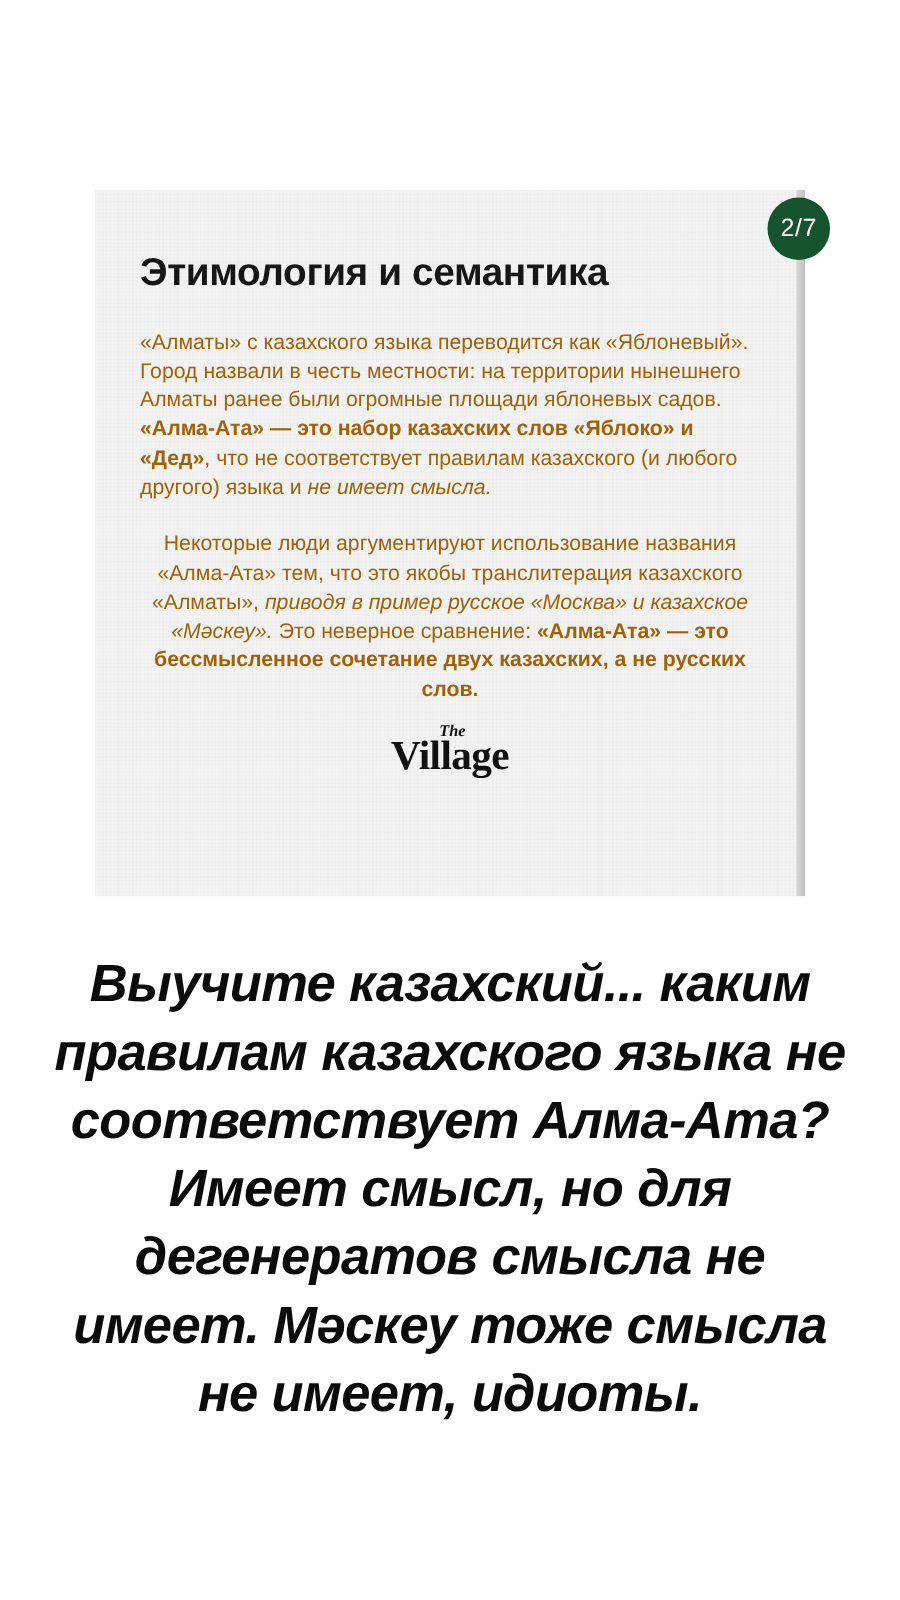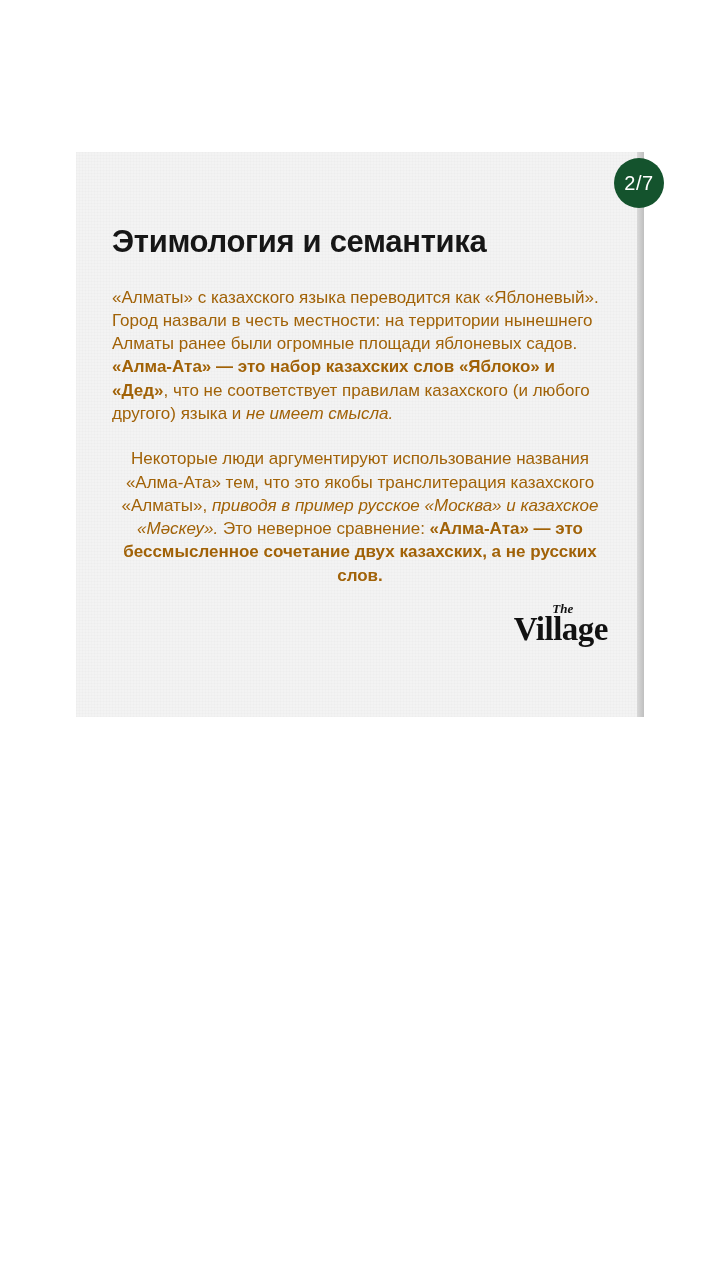--- a/index.html
+++ b/index.html
@@ -33,21 +33,21 @@
     width: 568px;
     height: 565px;
   }
 
   .card {
     position: relative;
     width: 100%;
     height: 100%;
     background: #f3f3f3;
     box-sizing: border-box;
-    padding: 72px 36px 0 36px;
+    padding: 48px 36px 0 36px;
     overflow: hidden;
   }
   
   .card::before {
     content: "";
     position: absolute;
     inset: 0;
     background-image:
       repeating-linear-gradient(0deg, rgba(0,0,0,0.012) 0px, rgba(0,0,0,0.012) 1px, transparent 1px, transparent 3px),
       repeating-linear-gradient(90deg, rgba(0,0,0,0.012) 0px, rgba(0,0,0,0.012) 1px, transparent 1px, transparent 3px);
@@ -98,21 +98,21 @@
     color: #a16207;
   }
   .card-body p { margin: 0 0 22px 0; }
   .card-body p:last-child { margin-bottom: 0; text-align: center; }
   .b { font-weight: bold; }
   .i { font-style: italic; }
 
   
   .logo {
     margin-top: 26px;
-    text-align: right;
+    text-align: center;
     position: relative;
     z-index: 2;
   }
   .logo-main {
     font-family: "Liberation Serif", serif;
     font-weight: bold;
     font-size: 33px;
     color: #111111;
     letter-spacing: -0.5px;
     line-height: 1;
@@ -170,14 +170,15 @@
             <span class="logo-the">The</span><span>Village</span>
           </div>
           
         </div>
       </div>
     </div>
 
     <div class="page-badge">2/7</div>
   </div>
 
+  <div class="caption">Выучите казахский... каким правилам казахского языка не соответствует Алма-Ата? Имеет смысл, но для дегенератов смысла не имеет. Мәскеу тоже смысла не имеет, идиоты.</div>
 
 </div>
 
 </body></html>

